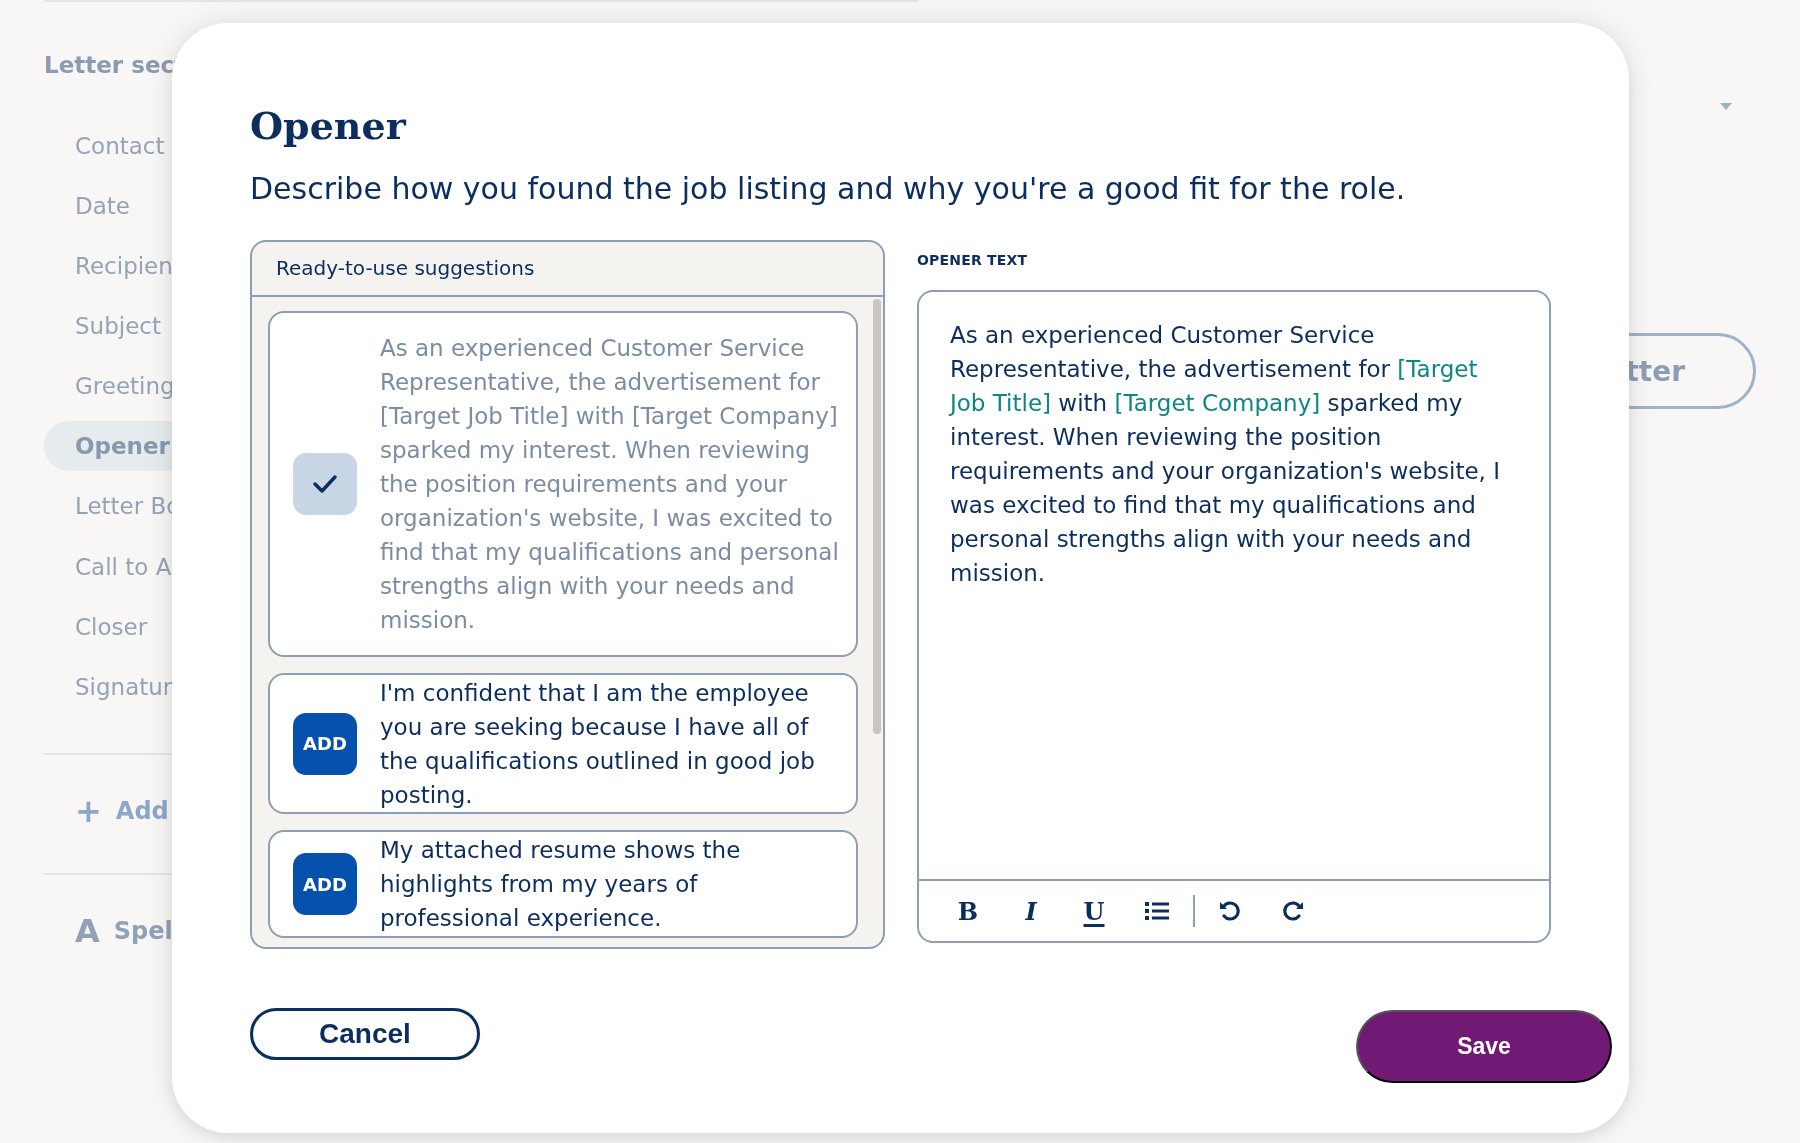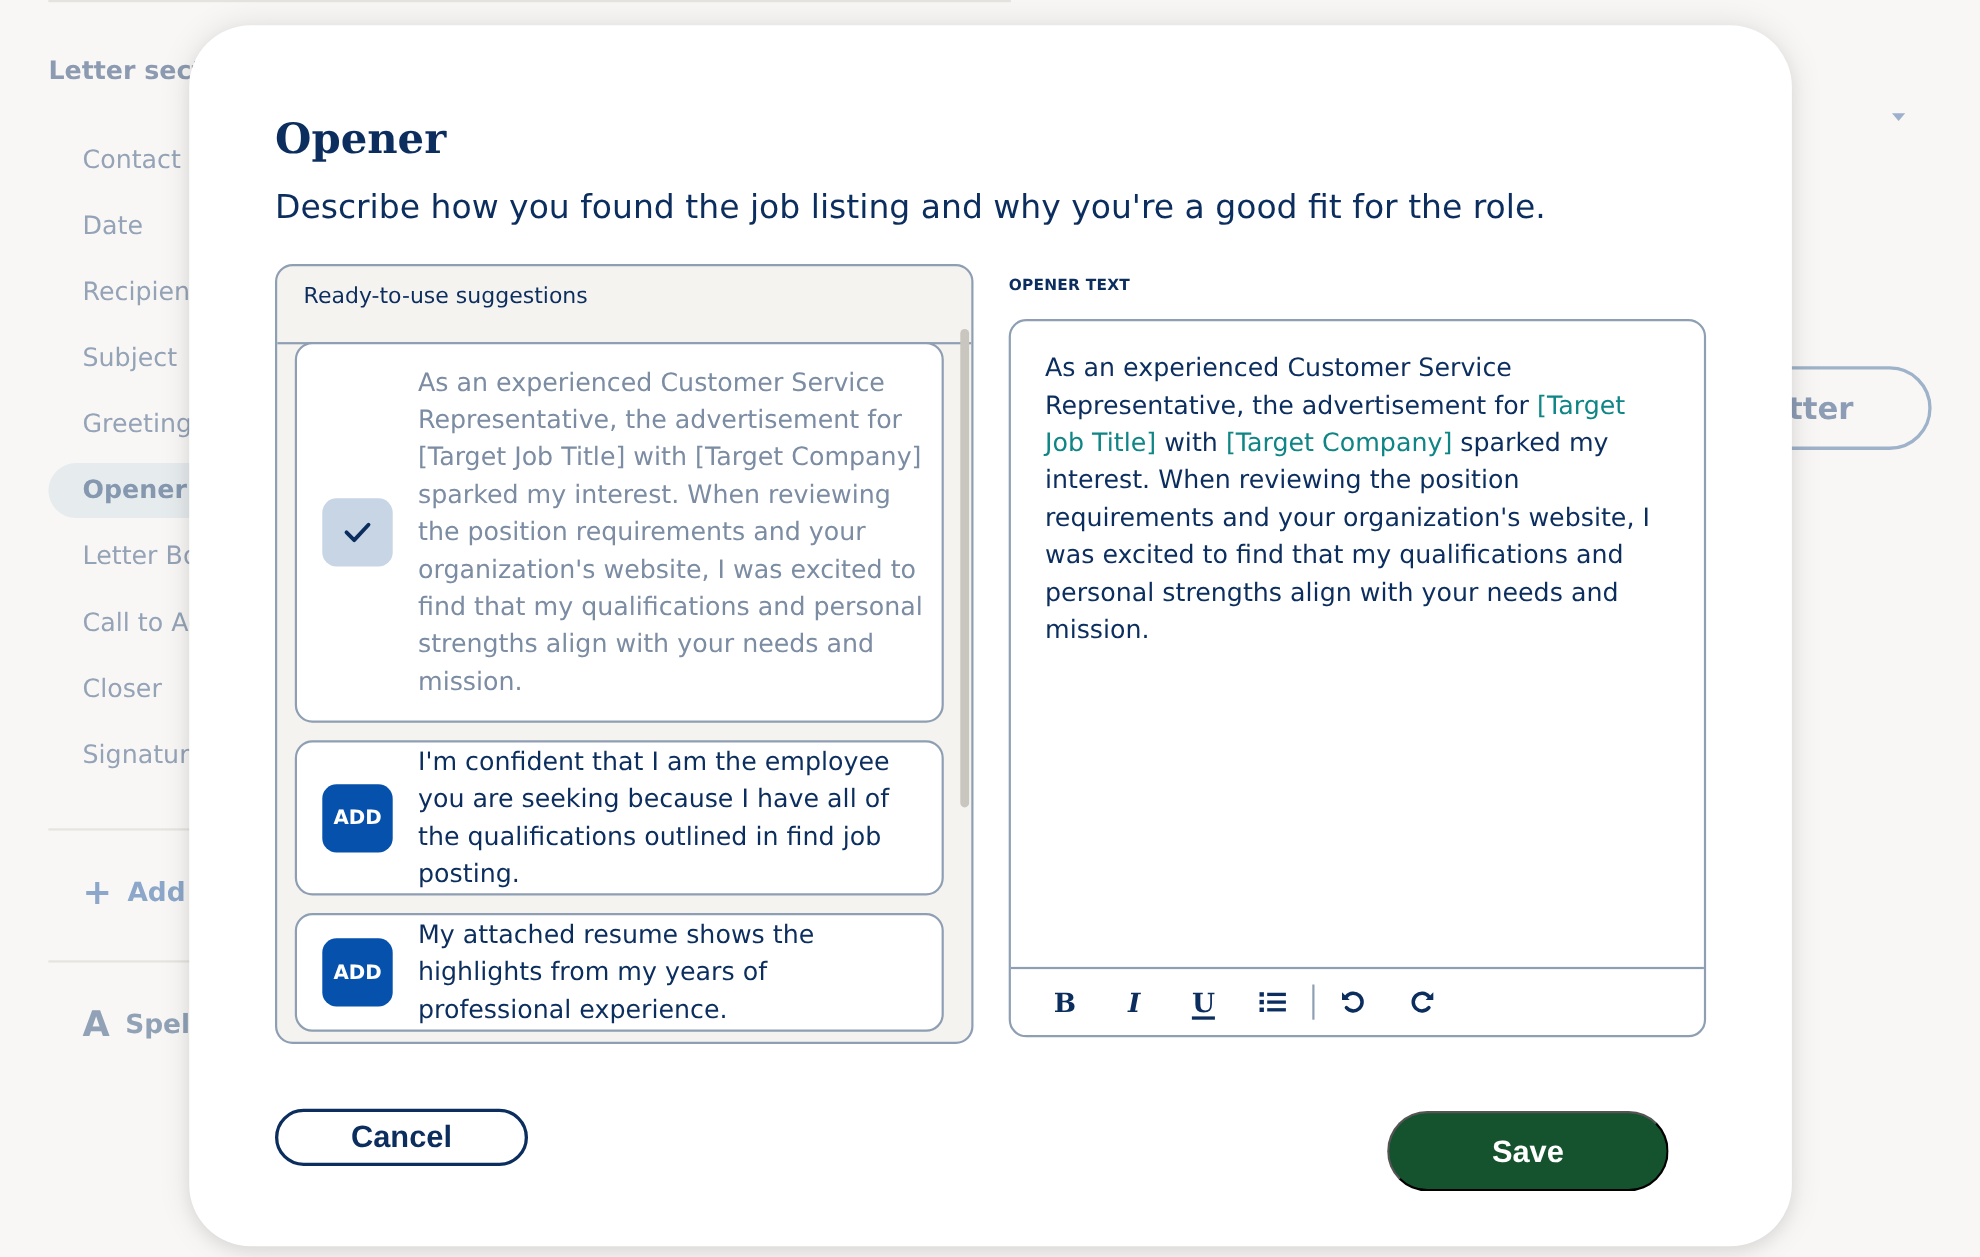--- a/index.html
+++ b/index.html
@@ -59,21 +59,21 @@
       position: absolute; left: 78px; top: 148px;
       font-size: 30px; color: #0c2e5e; white-space: nowrap;
     }
 
     
     .sugg-panel {
       position: absolute; left: 78px; top: 217px; width: 635px; height: 709px;
       border: 2px solid #8f9fb3; border-radius: 16px; background: #f4f3ef; overflow: hidden;
     }
     .sugg-header {
-      height: 71px; border-bottom: 2px solid #8f9fb3;
+      height: 55px; border-bottom: 2px solid #8f9fb3;
       padding-left: 24px; line-height: 53px;
       font-size: 20px; color: #0c2e5e;
     }
     .sugg-list { position: absolute; left: 0; top: 55px; right: 0; bottom: 0; }
     .sugg-scrollbar {
       position: absolute; right: 2px; top: 2px; width: 8px; height: 435px;
       border-radius: 4px; background: #c9c5bf;
     }
     .sugg-card {
       position: absolute; left: 16px; width: 590px;
@@ -128,23 +128,23 @@
     .tb-sep { width: 2px; height: 32px; background: #8f9fb3; margin: 0 20px 0 -12px; }
 
     
     .cancel-btn {
       position: absolute; left: 78px; top: 985px; width: 230px; height: 52px;
       border: 3px solid #0c2e5e; border-radius: 38px; background: #ffffff;
       font-size: 28px; font-weight: bold; color: #0c2e5e;
       display: flex; align-items: center; justify-content: center;
     }
     .save-btn {
-      position: absolute; left: 1089px; top: 987px; width: 256px; height: 73px;
-      border-radius: 37px; background: #14532d;
-      font-size: 28px; font-weight: bold; color: #ffffff;
+      position: absolute; left: 1184px; top: 987px; width: 256px; height: 73px;
+      border-radius: 37px; background: #701a75;
+      font-size: 23px; font-weight: bold; color: #ffffff;
       display: flex; align-items: center; justify-content: center;
     }
   </style>
 </head>
 <body>
 
 <div class="page">
 
   <div class="topline"></div>
   <div class="sidebar-title">Letter sections</div>
@@ -191,21 +191,21 @@
               </svg>
             </div>
           </div>
           <div class="sugg-text">As an experienced Customer Service Representative, the advertisement for [Target Job Title] with [Target Company] sparked my interest. When reviewing the position requirements and your organization's website, I was excited to find that my qualifications and personal strengths align with your needs and mission.</div>
         </div>
 
         <div class="sugg-card" style="top:376px; height:141px;">
           <div class="lead">
             <div class="add-btn">ADD</div>
           </div>
-          <div class="sugg-text">I'm confident that I am the employee you are seeking because I have all of the qualifications outlined in find job posting.</div>
+          <div class="sugg-text">I'm confident that I am the employee you are seeking because I have all of the qualifications outlined in good job posting.</div>
         </div>
 
         <div class="sugg-card" style="top:533px; height:108px;">
           <div class="lead">
             <div class="add-btn">ADD</div>
           </div>
           <div class="sugg-text">My attached resume shows the highlights from my years of professional experience.</div>
         </div>
       </div>
     </div>

